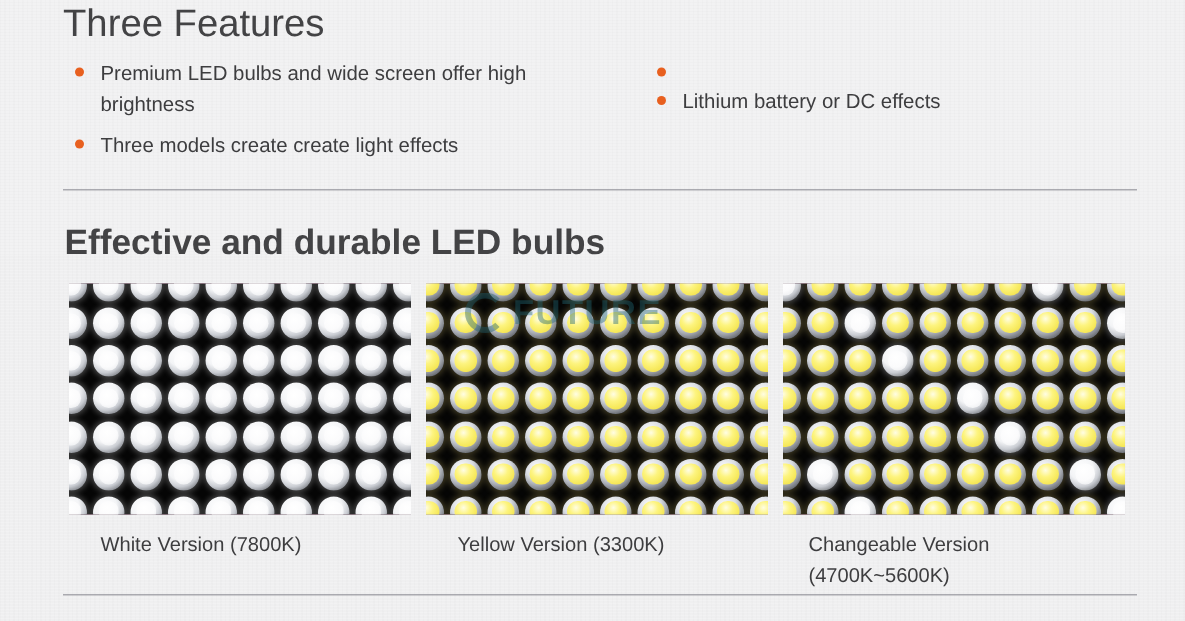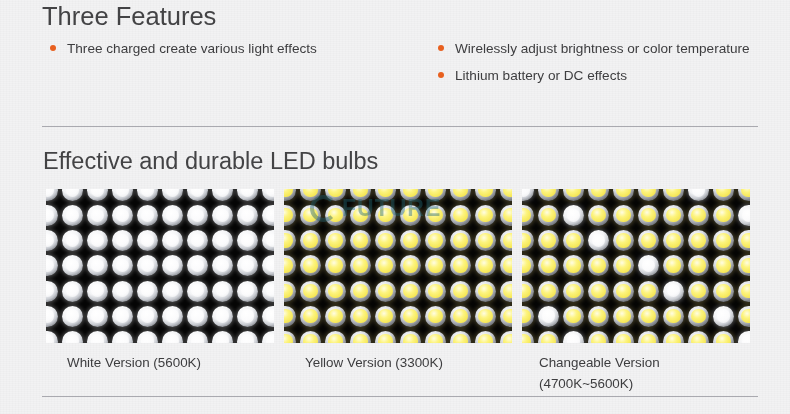--- a/index.html
+++ b/index.html
@@ -94,21 +94,21 @@
   .divider-bottom { left: 42px; top: 396px; width: 716px; }
 
   
   .led-section { position: absolute; left: 0; top: 0; width: 790px; }
 
   .led-title {
     position: absolute;
     left: 43px;
     top: 148px;
     font-size: 23.5px;
-    font-weight: 400;
+    font-weight: 700;
     color: #434345;
     white-space: nowrap;
   }
 
   .panels {
     position: absolute;
     left: 46px;
     top: 189px;
     width: 705px;
     height: 154px;
@@ -233,28 +233,31 @@
 
   <section class="features-section">
 
     <h1 class="main-title">Three Features</h1>
 
     <div class="bullet-columns">
 
       <div class="bullet-col col-left">
         <div class="bullet-item">
           <span class="bullet-dot"></span>
-          <span class="bullet-text">Three charged create various light effects</span>
+          <span class="bullet-text">Premium LED bulbs and wide screen offer high brightness</span>
+        </div>
+        <div class="bullet-item">
+          <span class="bullet-dot"></span>
+          <span class="bullet-text">Three models create create light effects</span>
         </div>
       </div>
 
       <div class="bullet-col col-right">
         <div class="bullet-item">
           <span class="bullet-dot"></span>
-          <span class="bullet-text">Wirelessly adjust brightness or color temperature</span>
         </div>
         <div class="bullet-item">
           <span class="bullet-dot"></span>
           <span class="bullet-text">Lithium battery or DC effects</span>
         </div>
       </div>
 
     </div>
   </section>
 
@@ -911,21 +914,21 @@
             </div>
             <div class="led">
               <div class="cup white"></div>
             </div>
           </div>
       </div>
 
     </div>
 
     <div class="captions">
-      <div class="caption c1">White Version (5600K)</div>
+      <div class="caption c1">White Version (7800K)</div>
       <div class="caption c2">Yellow Version (3300K)</div>
       <div class="caption c3">Changeable Version (4700K~5600K)</div>
     </div>
 
   </section>
 
   <div class="divider divider-bottom"></div>
 
 </div>
 

